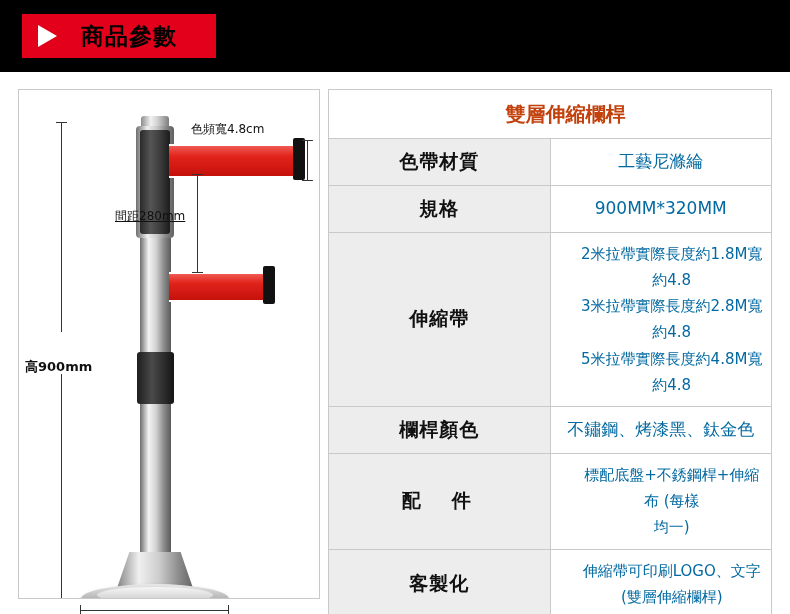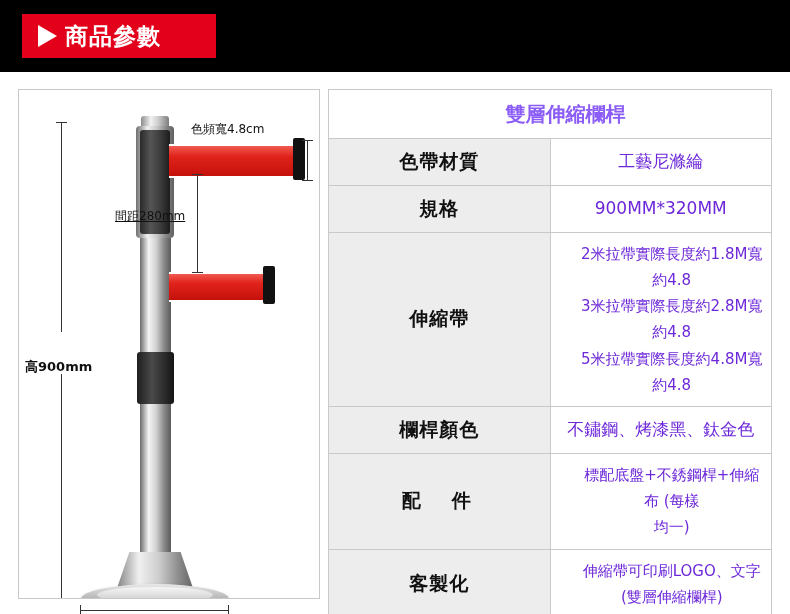--- a/index.html
+++ b/index.html
@@ -35,22 +35,22 @@
   }
   .header-arrow {
     width: 0;
     height: 0;
     margin-left: 16px;
     border-top: 11px solid transparent;
     border-bottom: 11px solid transparent;
     border-left: 19px solid #ffffff;
   }
   .header-title {
-    margin-left: 8px;
-    color: #ffffff;
+    margin-left: 24px;
+    color: #000000;
     font-size: 23px;
     font-weight: bold;
     letter-spacing: 1px;
   }
 
   
   .content {
     position: absolute;
     left: 0;
     top: 72px;
@@ -196,38 +196,38 @@
   }
   .spec-table td {
     border: 1px solid #c9c9c9;
     vertical-align: middle;
   }
   .spec-title {
     height: 46px;
     text-align: center;
     font-size: 20px;
     font-weight: bold;
-    color: #8b5cf6;
+    color: #c2410c;
     background: #ffffff;
     padding-left: 32px;
   }
   .spec-key {
     width: 140px;
     text-align: center;
     font-size: 19px;
     font-weight: bold;
     color: #111111;
     background: #ededed;
     letter-spacing: 1px;
     margin-top: 36px;
   }
   .spec-val {
     text-align: center;
     font-size: 17px;
-    color: #6d28d9;
+    color: #0369a1;
     background: #ffffff;
     padding: 8px 6px;
     line-height: 1.75;
   }
   .spec-val.small { font-size: 15px; padding-left: 28px; }
   .spec-val .line { display: block; }
   .key-wide { letter-spacing: 6px; }
 </style>
 </head>
 <body>

